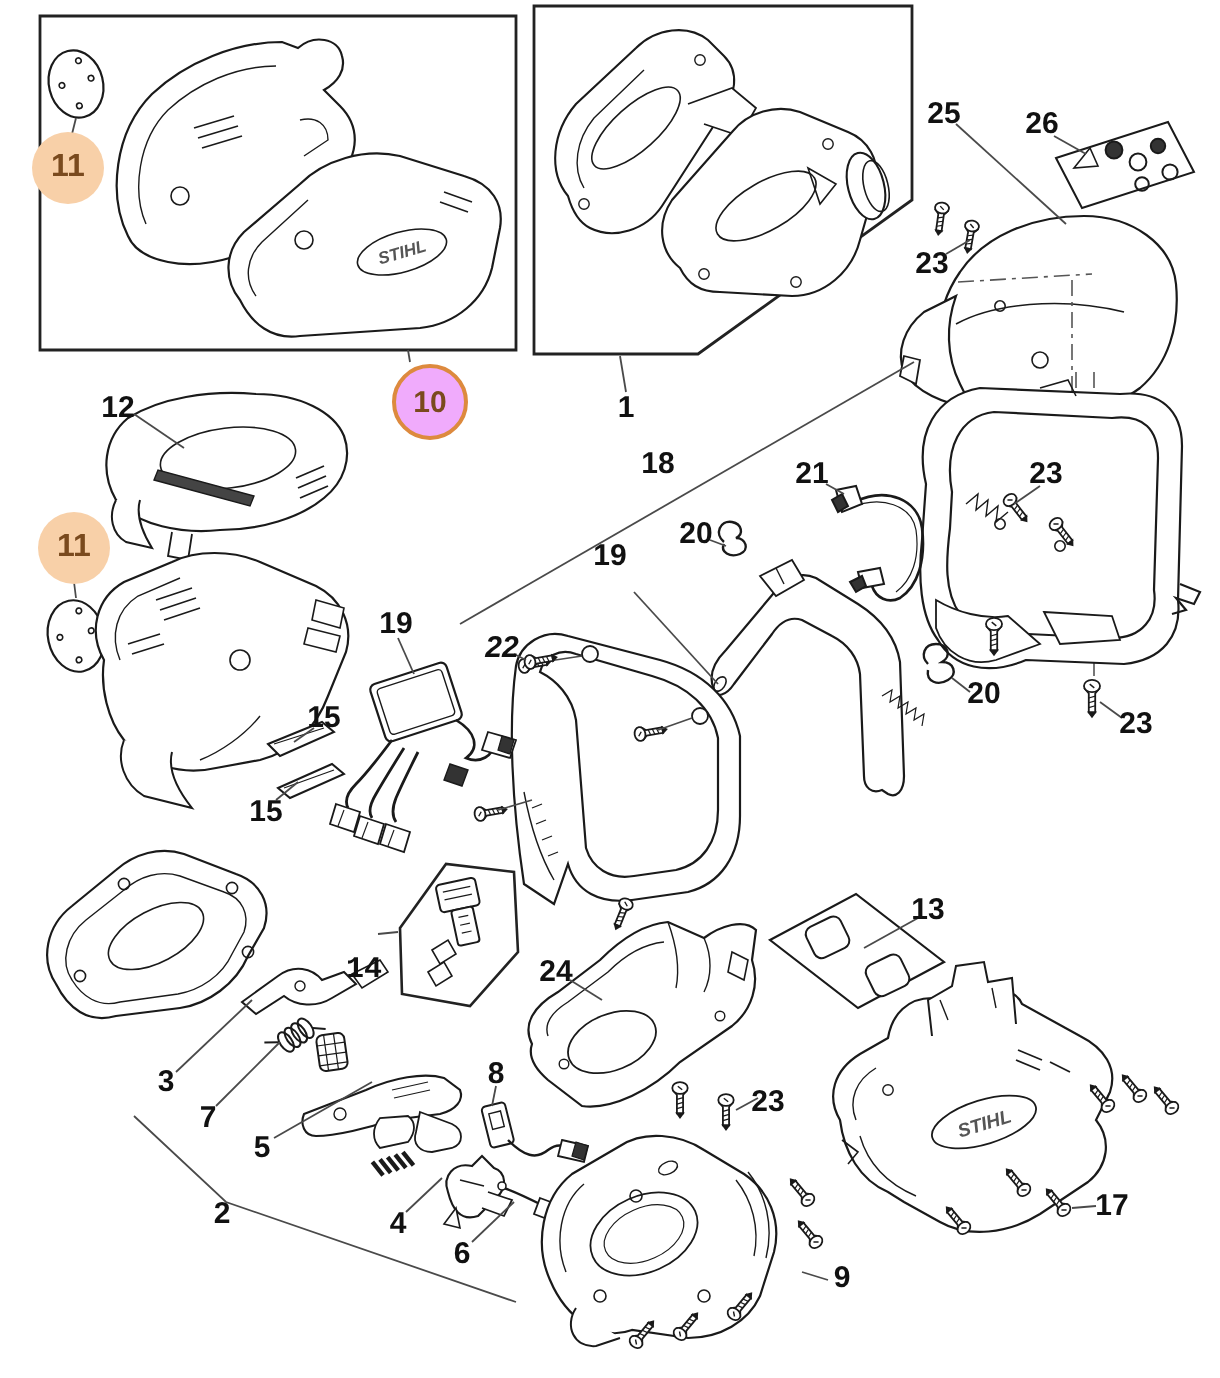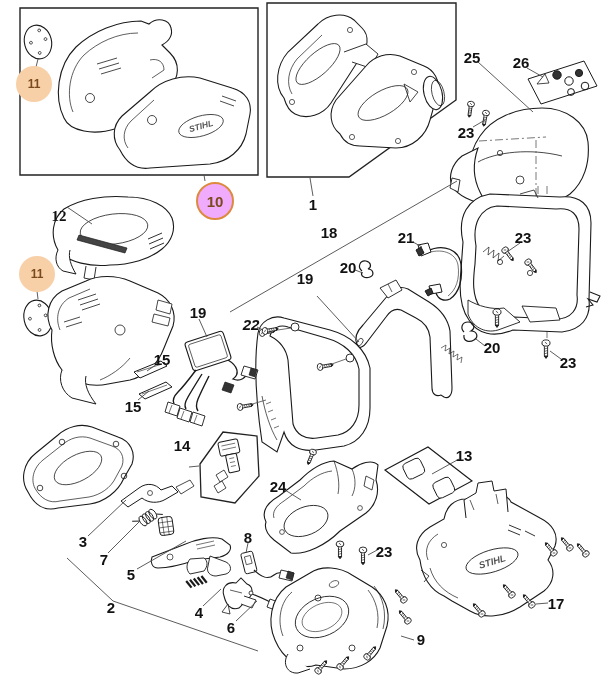--- a/index.html
+++ b/index.html
@@ -4,21 +4,21 @@
 <style>
   html,body{margin:0;padding:0;background:#fff;}
   #stage{position:relative;width:610px;height:689px;background:#fff;overflow:hidden;
          font-family:"Liberation Sans",sans-serif;}
   #artwork{position:absolute;left:0;top:0;}
   #callouts{position:absolute;left:0;top:0;width:610px;height:689px;pointer-events:none;}
   .callout{position:absolute;transform:translate(-50%,-50%);
            font:bold 15px "Liberation Sans",sans-serif;color:#111;
            pointer-events:auto;cursor:pointer;line-height:1;}
   .callout.highlight{width:36px;height:36px;border-radius:50%;
-           display:flex;align-items:center;justify-content:center;font-size:12px;}
+           display:flex;align-items:center;justify-content:center;font-size:16px;}
   .callout.highlight-ring{width:34px;height:34px;border-radius:50%;
            display:flex;align-items:center;justify-content:center;font-size:15px;}
   svg *{vector-effect:non-scaling-stroke;}
 </style>
 </head>
 <body>
 
 <div id="stage">
 <svg id="artwork" width="610" height="689" viewBox="0 0 610 689" xmlns="http://www.w3.org/2000/svg">
   <defs>
@@ -474,41 +474,41 @@
     <line x1="459" y1="459" x2="432" y2="474"></line>
     <line x1="414" y1="640" x2="401" y2="636"></line>
     <line x1="548" y1="603" x2="536" y2="604"></line>
   </g>
 </svg>
 
 <div id="callouts">
       <div class="callout highlight" style="left: 34px; top: 84px; background: rgb(248, 208, 168); color: rgb(122, 74, 30);">11</div>
       <div class="callout highlight-ring" style="left: 215px; top: 201px; background: #f0abfc; color: rgb(122, 74, 30); border: 2.5px solid rgb(221, 138, 62);">10</div>
       <div class="callout plain" style="left: 313px; top: 204px;">1</div>
-      <div class="callout plain" style="left: 59px; top: 216px; font-family: Liberation Serif, serif;">12</div>
+      <div class="callout plain" style="left: 59px; top: 204px;">12</div>
       <div class="callout highlight" style="left: 37px; top: 274px; background: rgb(248, 208, 168); color: rgb(122, 74, 30);">11</div>
       <div class="callout plain" style="left: 198px; top: 312px;">19</div>
       <div class="callout plain" style="left: 162px; top: 359px;">15</div>
       <div class="callout plain" style="left: 133px; top: 406px;">15</div>
       <div class="callout plain" style="left: 251px; top: 324px; font-style: italic;">22</div>
       <div class="callout plain" style="left: 329px; top: 232px;">18</div>
       <div class="callout plain" style="left: 348px; top: 267px;">20</div>
       <div class="callout plain" style="left: 305px; top: 278px;">19</div>
       <div class="callout plain" style="left: 406px; top: 237px;">21</div>
       <div class="callout plain" style="left: 472px; top: 57px;">25</div>
       <div class="callout plain" style="left: 521px; top: 62px;">26</div>
       <div class="callout plain" style="left: 466px; top: 132px;">23</div>
       <div class="callout plain" style="left: 523px; top: 237px;">23</div>
       <div class="callout plain" style="left: 492px; top: 347px;">20</div>
       <div class="callout plain" style="left: 568px; top: 362px;">23</div>
       <div class="callout plain" style="left: 83px; top: 541px;">3</div>
       <div class="callout plain" style="left: 104px; top: 559px;">7</div>
       <div class="callout plain" style="left: 131px; top: 574px;">5</div>
       <div class="callout plain" style="left: 111px; top: 607px;">2</div>
-      <div class="callout plain" style="left: 182px; top: 445px;">14</div>
+      <div class="callout plain" style="left: 182px; top: 485px; font-family: Liberation Mono, monospace;">14</div>
       <div class="callout plain" style="left: 278px; top: 486px;">24</div>
       <div class="callout plain" style="left: 248px; top: 537px;">8</div>
       <div class="callout plain" style="left: 199px; top: 612px;">4</div>
       <div class="callout plain" style="left: 231px; top: 627px;">6</div>
       <div class="callout plain" style="left: 384px; top: 551px;">23</div>
       <div class="callout plain" style="left: 464px; top: 455px;">13</div>
       <div class="callout plain" style="left: 421px; top: 639px;">9</div>
       <div class="callout plain" style="left: 556px; top: 603px;">17</div>
     </div>
 </div>

